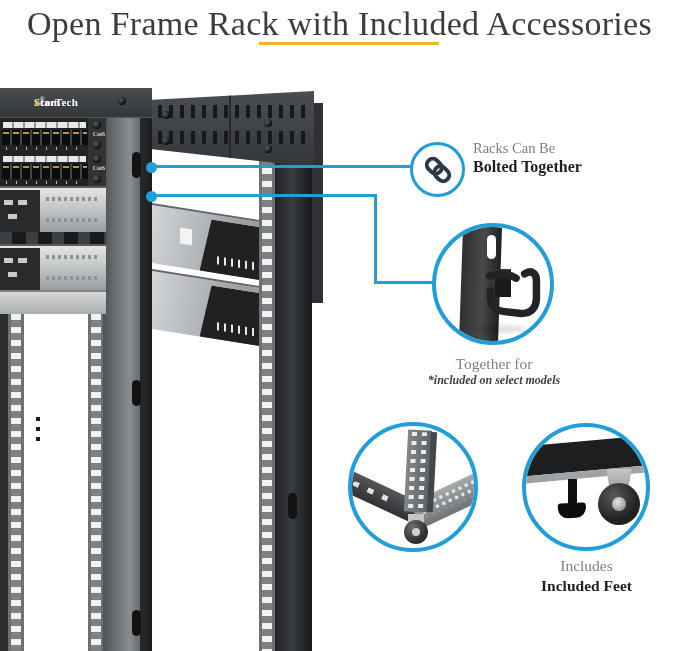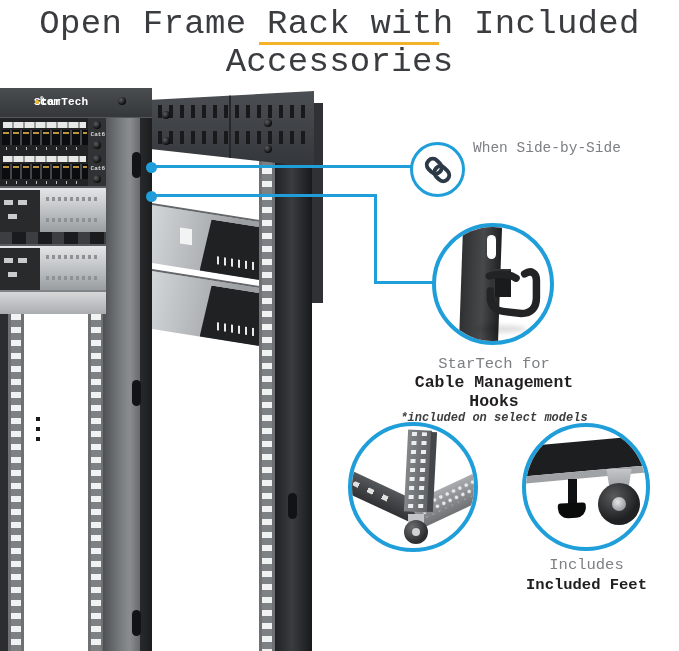--- a/index.html
+++ b/index.html
@@ -3,21 +3,21 @@
 <meta charset="utf-8">
 <style>
   :root{
     --accent-blue:#1f9ed9; --underline-yellow:#f3b229; --text-gray:#7d7f83;
     --text-dark:#211e1f; --watermark-gray:#dfe0e2; --icon-navy:#2c3947;
     --brand-dot-yellow:#f5b921; --note-dark:#3d3e40;
   }
   *{margin:0;padding:0;box-sizing:border-box;}
   html,body{background:#fff;}
   .stage{position:relative;width:679px;height:651px;background:#fff;overflow:hidden;
-         font-family:Liberation Mono, monospace;}
+         font-family:Liberation Serif, serif;}
   
   .title{position:absolute;left:0;top:5px;width:100%;text-align:center;
          font-size:34px;font-weight:300;letter-spacing:.3px;color:#3a3c40;}
   .title-underline{position:absolute;left:259px;top:42px;width:180px;height:3px;
          background:var(--underline-yellow);}
   
   .rack{position:absolute;left:0;top:85px;width:342px;height:566px;}
   .rack *{position:absolute;}
   .interior{left:152px;top:118px;width:108px;height:132px;transform:skewY(9deg);
             transform-origin:0 0;z-index:1;}
@@ -252,36 +252,36 @@
 
   <div class="ccircle" id="chain-circle">
     <svg width="32" height="32" viewBox="0 0 48 48" style="position:static">
       <g transform="rotate(-45 24 24)" fill="none" stroke="var(--icon-navy)" stroke-width="6">
         <rect x="15" y="4" width="18" height="24" rx="9"></rect>
         <rect x="15" y="20" width="18" height="24" rx="9"></rect>
       </g>
     </svg>
   </div>
   <div class="ctext" id="bolted-text">
-    <div class="t-gray">When Side-by-Side</div>
+    <div class="t-gray">Racks Can Be</div>
+    <div class="t-dark">Bolted Together</div>
   </div>
 
   <div class="ccircle" style="left:432px;top:223px;width:122px;height:122px">
     <span class="hpost"></span>
     <span class="hkey"></span>
     <span class="hbracket"></span>
     <span class="hshadow"></span>
     <svg style="left:46px;top:34px" width="66" height="60" viewBox="0 0 60 56">
       <path d="M6 14 C16 11 24 12 31 16" fill="none" stroke="#212325" stroke-width="7" stroke-linecap="round"></path>
       <path d="M39 12 C45 8 50 11 50 18 L50 34 C50 44 45 49 36 49 L19 47 C11 46 7 41 7 34 L7 28" fill="none" stroke="#212325" stroke-width="7" stroke-linecap="round" stroke-linejoin="round"></path>
     </svg>
   </div>
   <div class="ctext" id="hooks-text">
-    <div class="l1 t-gray">StarTech for</div>
-    <div class="l2 t-dark">Cable Management Hooks</div>
+    <div class="l1 t-gray">Together for</div>
     <div class="note">*included on select models</div>
   </div>
 
   <div class="ccircle" style="left:348px;top:422px;width:130px;height:130px">
     <span class="rail-l">
         <i></i>
       </span>
     <span class="rail-r">
         <i></i>
       </span>

